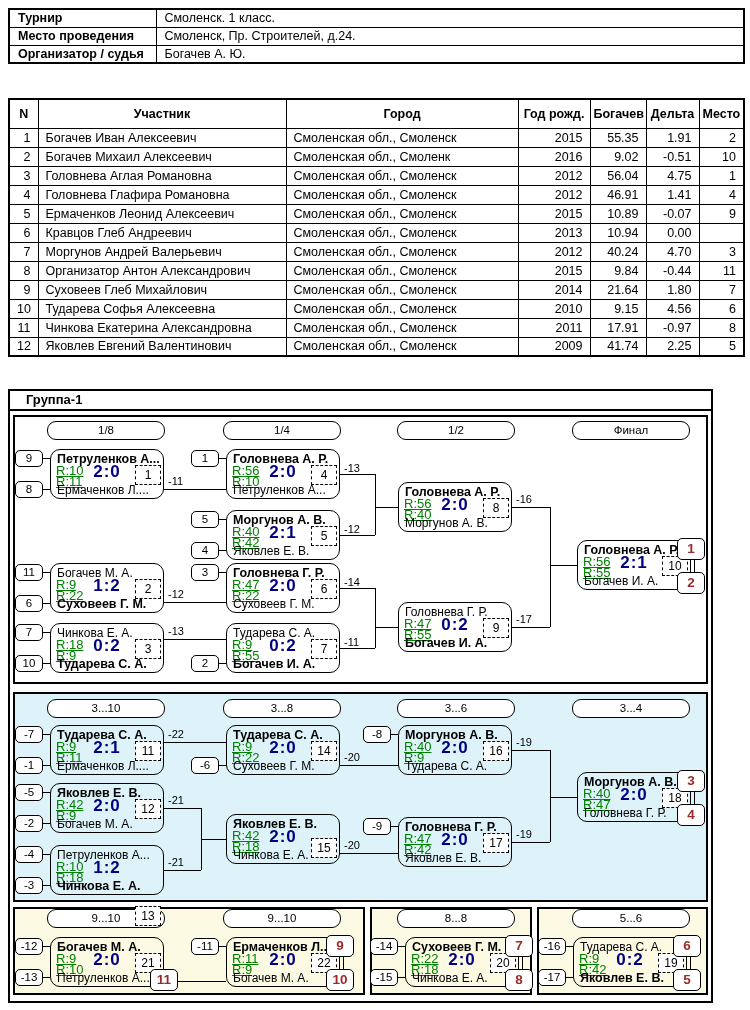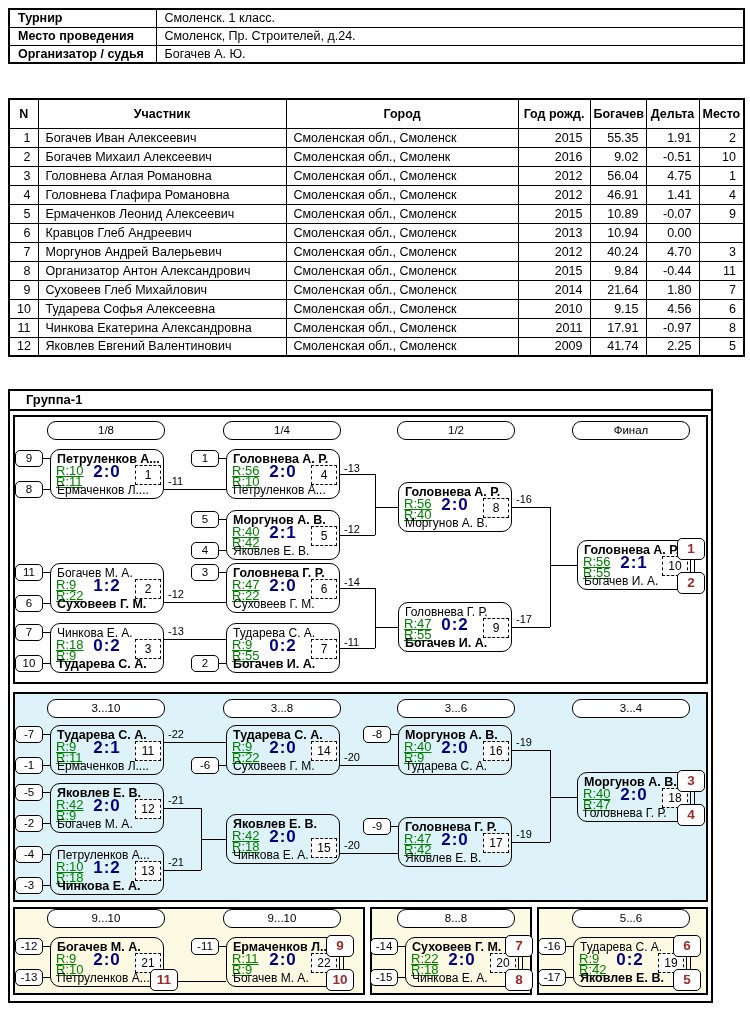--- a/index.html
+++ b/index.html
@@ -327,21 +327,21 @@
       <div class="pname" style="left: 57px; top: 817px;">Богачев М. А.</div>
       <div class="seed" style="left: 15px; top: 784px;">-5</div>
       <div class="cline" style="left: 43px; top: 792px; width: 7px; height: 1px;"></div>
       <div class="seed" style="left: 15px; top: 815px;">-2</div>
       <div class="cline" style="left: 43px; top: 823px; width: 7px; height: 1px;"></div>
       <div class="mbox" style="left: 50px; top: 845px;"></div>
       <div class="pname" style="left: 57px; top: 848px;">Петруленков А...</div>
       <div class="rlab" style="left: 56px; top: 862px;">R:10</div>
       <div class="rlab" style="left: 56px; top: 873px;">R:18</div>
       <div class="score" style="left: 57px; top: 858px;">1:2</div>
-      <div class="numbox" style="left: 135px; top: 861px;">13</div>
+      <div class="numbox" style="left: 135px; top: 906px;">13</div>
       <div class="pname win" style="left: 57px; top: 879px;">Чинкова Е. А.</div>
       <div class="seed" style="left: 15px; top: 846px;">-4</div>
       <div class="cline" style="left: 43px; top: 854px; width: 7px; height: 1px;"></div>
       <div class="seed" style="left: 15px; top: 877px;">-3</div>
       <div class="cline" style="left: 43px; top: 885px; width: 7px; height: 1px;"></div>
       <div class="mbox" style="left: 226px; top: 725px;"></div>
       <div class="pname win" style="left: 233px; top: 728px;">Тударева С. А.</div>
       <div class="rlab" style="left: 232px; top: 742px;">R:9</div>
       <div class="rlab" style="left: 232px; top: 753px;">R:22</div>
       <div class="score" style="left: 233px; top: 738px;">2:0</div>

